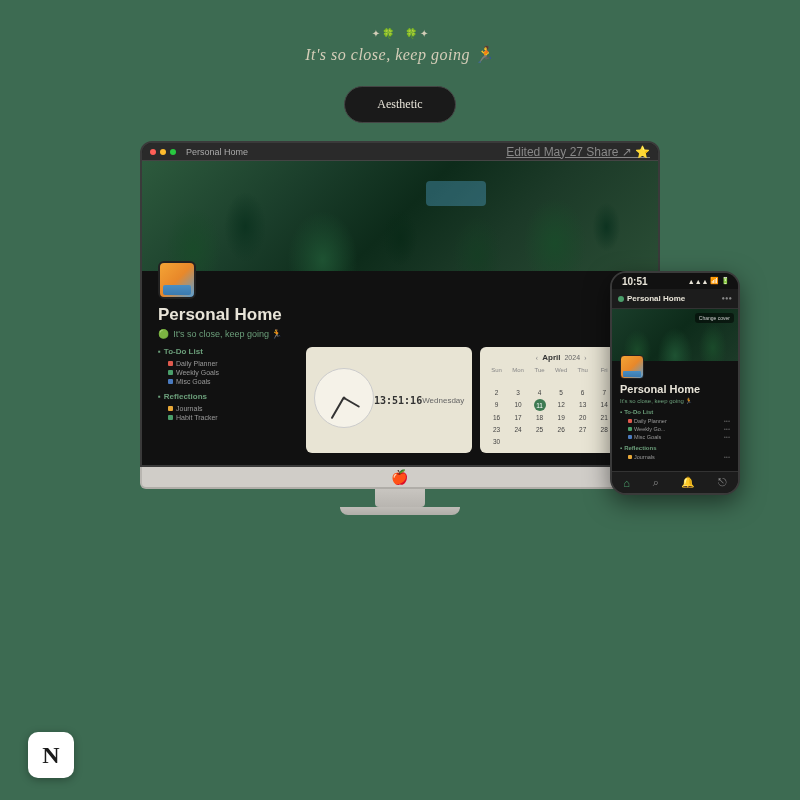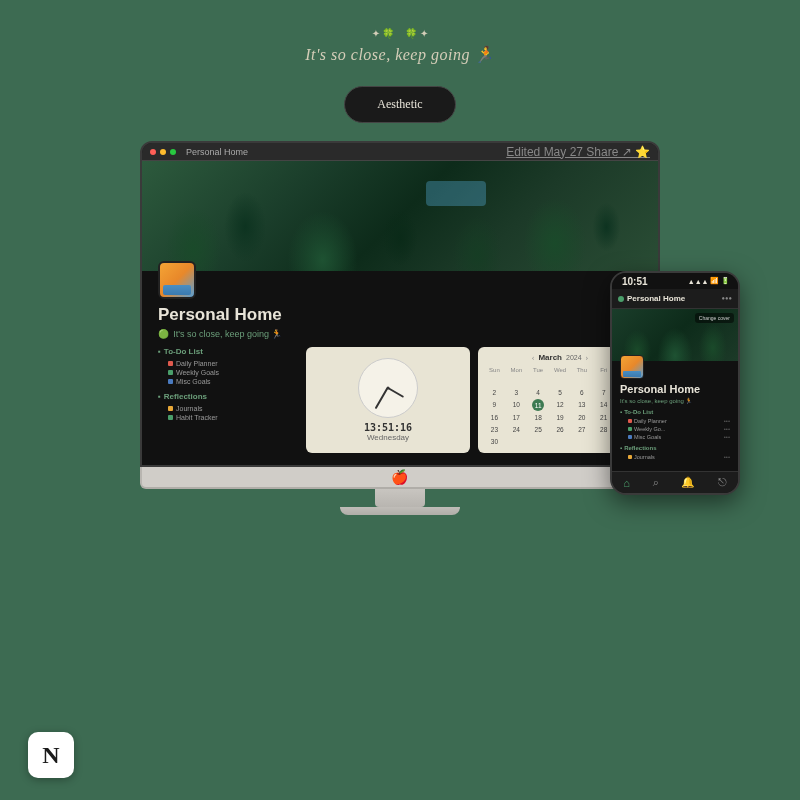--- a/index.html
+++ b/index.html
@@ -245,21 +245,21 @@
       height: 5px;
       border-radius: 1px;
       flex-shrink: 0;
     }
 
     
     .clock-widget {
       background: #e8e4d4;
       border-radius: 6px;
       display: flex;
-      flex-direction: column;
+      flex-direction: row;
       align-items: center;
       justify-content: center;
       padding: 8px;
     }
 
     .clock-face {
       width: 60px;
       height: 60px;
       border-radius: 50%;
       border: 1px solid #ccc;
@@ -746,21 +746,21 @@
               <div class="clock-hand minute-hand"></div>
               <div class="clock-center"></div>
             </div>
             <div class="clock-time">13:51:16</div>
             <div class="clock-day">Wednesday</div>
           </div>
 
           <div class="calendar-widget">
             <div class="cal-header">
               <span class="cal-nav">‹</span>
-              <span class="cal-month">March</span>
+              <span class="cal-month">April</span>
               <span class="cal-year">2024</span>
               <span class="cal-nav">›</span>
             </div>
             <div class="cal-grid">
 
               <div class="cal-day-header">Sun</div>
               <div class="cal-day-header">Mon</div>
               <div class="cal-day-header">Tue</div>
               <div class="cal-day-header">Wed</div>
               <div class="cal-day-header">Thu</div>

